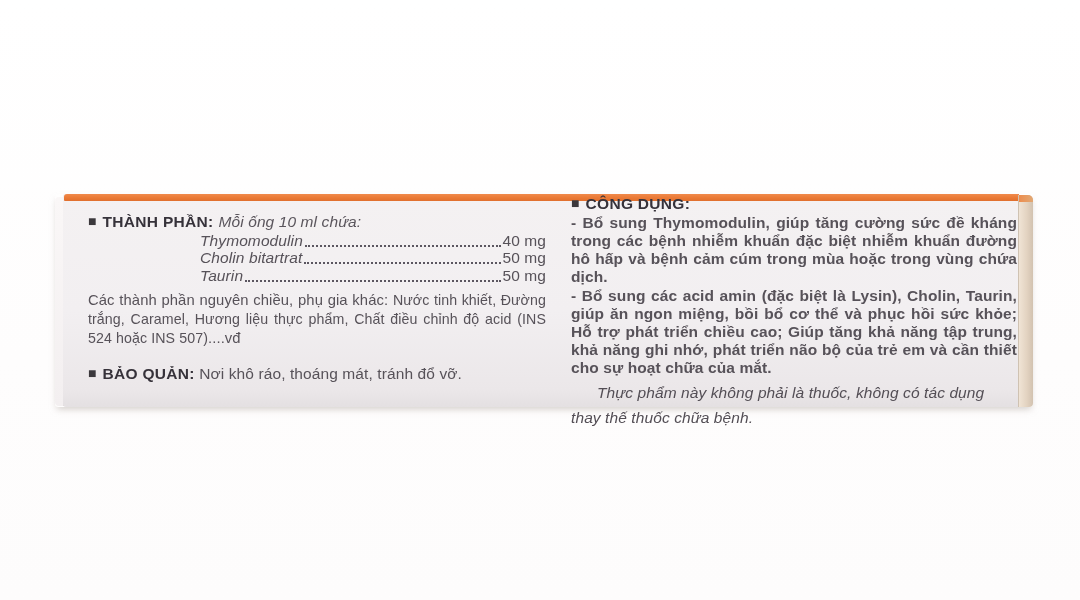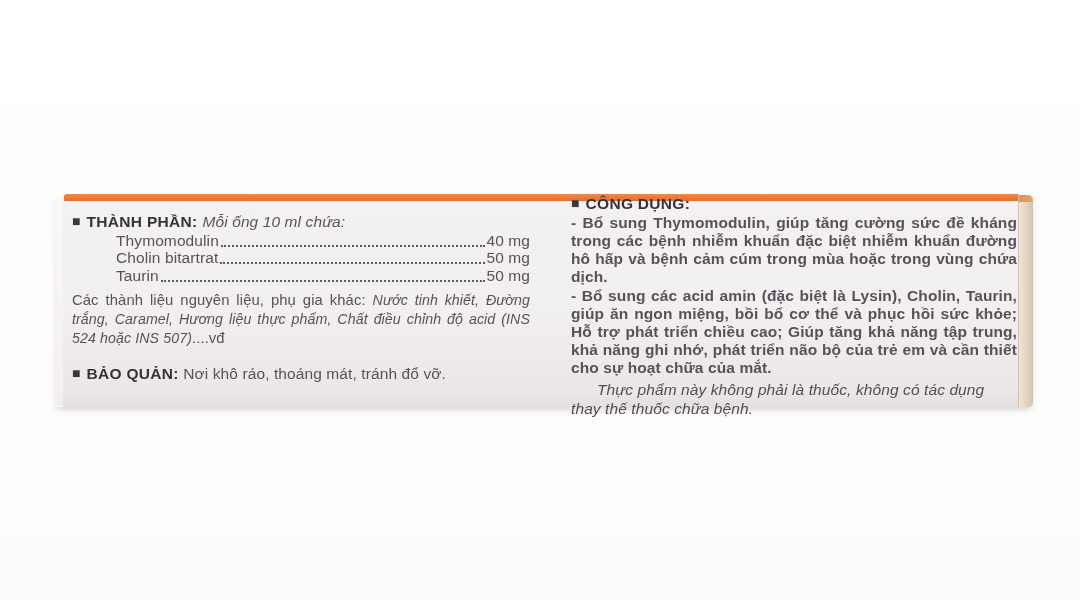--- a/index.html
+++ b/index.html
@@ -63,21 +63,21 @@
     background: linear-gradient(180deg, #f08a4b 0%, #ea7935 55%, #e06f2e 100%);
     border-radius: 3px 0 0 1px;
   }
   .col {
     position: absolute;
     color: #575259;
     font-size: 15.5px;
     line-height: 18px;
     letter-spacing: 0.1px;
   }
-  .col-left  { left: 9px;  top: 19px; width: 458px; }
+  .col-left  { left: 25px;  top: 19px; width: 458px; }
   .col-right { left: 508px; top: 1px; width: 446px; }
   .heading-line { white-space: nowrap; }
   .bullet {
     display: inline-block;
     color: #3b383c;
     font-size: 14px;
     margin-right: 6px;
     transform: translateY(-1px);
   }
   .h-bold {
@@ -89,45 +89,45 @@
     font-style: italic;
     margin-left: 5px;
     color: #5a555c;
   }
   .ing-rows { margin-top: 1px; }
   .ing-row {
     display: flex;
     align-items: flex-end;
     height: 17.5px;
   }
-  .ing-name { margin-left: 44px; white-space: nowrap; }
+  .ing-name { margin-left: 112px; white-space: nowrap; font-style: italic; }
   .dot-leader {
     flex: 1;
     border-bottom: 2px dotted #5b5660;
     margin: 0 1px 3px 2px;
     min-width: 20px;
   }
   .ing-amount { white-space: nowrap; }
   .other-para {
     margin: 6px 0 0 0;
     font-size: 14.8px;
     line-height: 19px;
     text-align: justify;
   }
-  .other-para .it { font-style: italic; font-size: 14.2px; }
+  .other-para .it { font-size: 14.2px; }
   .storage-line { margin-top: 17px; }
   .body-para {
     margin: 1px 0 0 0;
     text-align: justify;
     font-weight: bold;
   }
   .disclaimer {
     margin: 3px 0 16px 0;
     font-style: italic;
-    line-height: 19px;
+    line-height: 25px;
     text-indent: 26px;
     color: #534e55;
   }
 </style>
 </head>
 <body>
 
 <div class="stage">
   <div class="box">
 
@@ -152,21 +152,21 @@
             <span class="dot-leader"></span>
             <span class="ing-amount">50 mg</span>
           </div>
           <div class="ing-row">
             <span class="ing-name">Taurin</span>
             <span class="dot-leader"></span>
             <span class="ing-amount">50 mg</span>
           </div>
         </div>
 
-        <p class="other-para"><span>Các thành liệu nguyên liệu, phụ gia khác: </span><span class="it">Nước tinh khiết, Đường trắng, Caramel, Hương liệu thực phẩm, Chất điều chỉnh độ acid (INS 524 hoặc INS 507)</span><span>....vđ</span></p>
+        <p class="other-para"><span>Các thành phần nguyên chiều, phụ gia khác: </span><span class="it">Nước tinh khiết, Đường trắng, Caramel, Hương liệu thực phẩm, Chất điều chỉnh độ acid (INS 524 hoặc INS 507)</span><span>....vđ</span></p>
 
         <div class="heading-line storage-line">
           <span class="bullet">■</span><span class="h-bold">BẢO QUẢN:</span><span> Nơi khô ráo, thoáng mát, tránh đổ vỡ.</span>
         </div>
       </div>
 
       <div class="col col-right">
         <div class="heading-line">
           <span class="bullet">■</span><span class="h-bold">CÔNG DỤNG:</span>
         </div>

